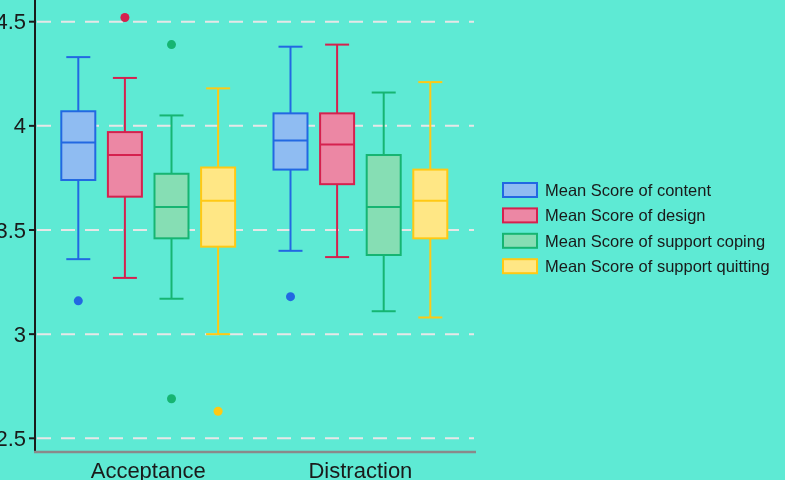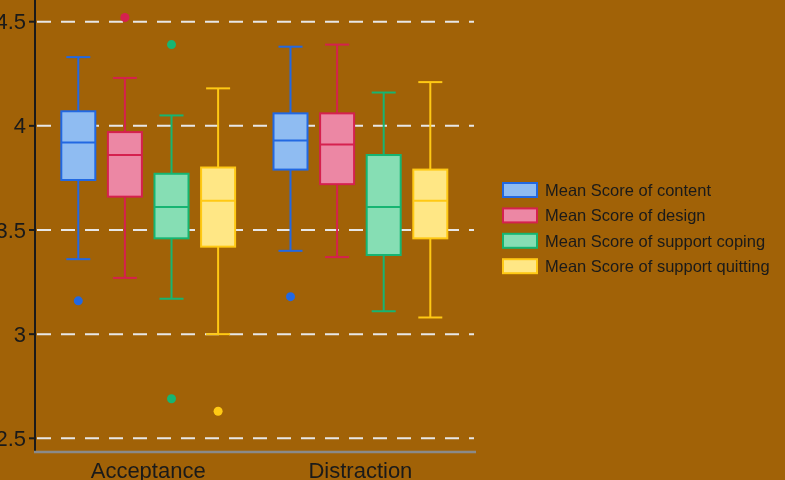--- a/index.html
+++ b/index.html
@@ -1,20 +1,20 @@
 <!DOCTYPE html>
 <html><head>
 <meta charset="utf-8">
 <style>
   html, body { margin: 0; padding: 0; background: #ffffff; }
   #figure {
     position: relative;
     width: 785px;
     height: 480px;
-    background: #a16207;
+    background: #5eead4;
     font-family: "Liberation Sans", sans-serif;
     overflow: hidden;
   }
   #chart-svg { position: absolute; left: 0; top: 0; }
   text { font-family: "Liberation Sans", sans-serif; }
 </style>
 </head>
 <body>
 
 <div id="figure">

